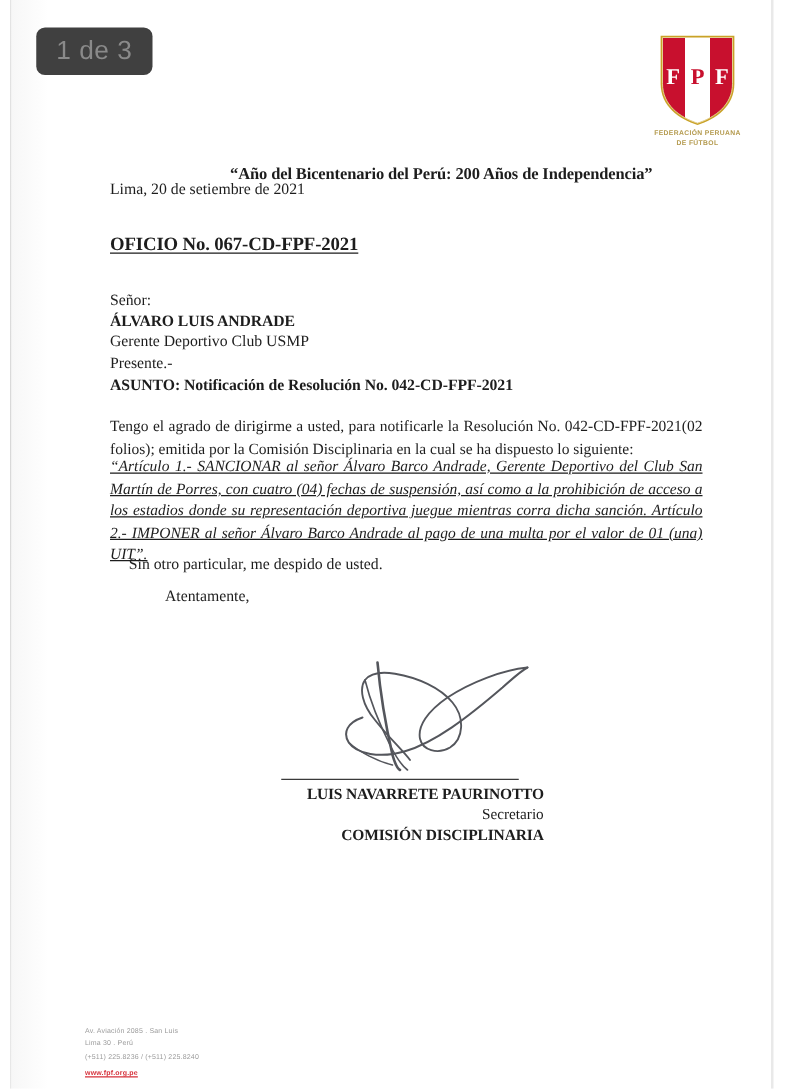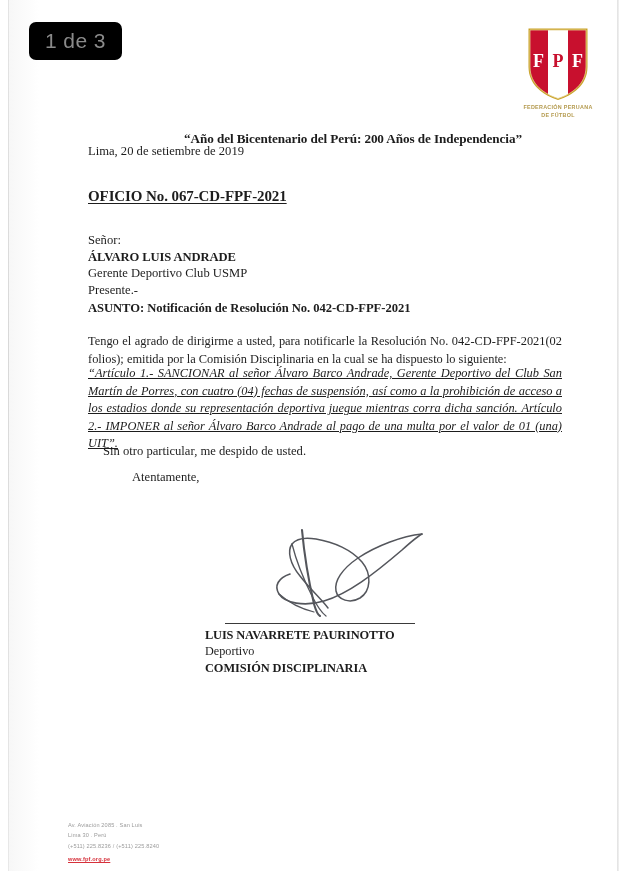--- a/index.html
+++ b/index.html
@@ -43,21 +43,21 @@
     background: linear-gradient(to right, #f7f7f7, #ffffff);
   }
 
   
   #page-badge {
     position: absolute;
     left: 29px;
     top: 22px;
     padding: 8px 16px 9px 16px;
     border-radius: 7px;
-    background: #000000;
+    background: #404040;
     color: #8a8a8a;
     font-family: "Liberation Sans", sans-serif;
     font-size: 21px;
     letter-spacing: 0.4px;
     line-height: 1;
   }
 
   
   #crest {
     position: absolute;
@@ -183,21 +183,21 @@
     width: 180px;
     height: 112px;
   }
   #signature-mark svg { display: block; }
 
   #signature-block {
     position: absolute;
     left: 205px;
     top: 623px;
     width: 230px;
-    text-align: left;
+    text-align: right;
   }
   .sig-rule {
     width: 190px;
     height: 1px;
     margin: 0 auto 4px auto;
     background: #3a3a3a;
   }
   .sig-name {
     font-size: 12.4px;
     font-weight: bold;
@@ -266,21 +266,21 @@
     <div class="crest-caption">
       <span>FEDERACIÓN PERUANA</span><br>
       <span>DE FÚTBOL</span>
     </div>
   </div>
 
   <div id="doc-body">
 
     <div class="doc-title">“Año del Bicentenario del Perú: 200 Años de Independencia”</div>
 
-    <div class="doc-date">Lima, 20 de setiembre de 2019</div>
+    <div class="doc-date">Lima, 20 de setiembre de 2021</div>
 
     <div class="doc-oficio">OFICIO No. 067-CD-FPF-2021</div>
 
     <div class="doc-addressee">
       <div>Señor:</div>
       <div class="name">ÁLVARO LUIS ANDRADE</div>
       <div>Gerente Deportivo Club USMP</div>
       <div>Presente.-</div>
     </div>
 
@@ -304,21 +304,21 @@
                  C100 38 82 30 64 27 C52 25 44 27 40 32 C35 39 38 52 48 64 C58 77 70 88 76 96" stroke-width="1.5"></path>
         <path d="M40 32 C44 48 52 68 60 84 C65 94 70 101 74 104" stroke-width="1.3"></path>
         <path d="M27 82 C36 90 50 97 62 100" stroke-width="1.2"></path>
       </g>
     </svg>
   </div>
 
   <div id="signature-block">
     <div class="sig-rule"></div>
     <div class="sig-name">LUIS NAVARRETE PAURINOTTO</div>
-    <div class="sig-role">Deportivo</div>
+    <div class="sig-role">Secretario</div>
     <div class="sig-org">COMISIÓN DISCIPLINARIA</div>
   </div>
 
   <div id="doc-footer">
     <div>Av. Aviación 2085 . San Luis</div>
     <div>Lima 30 . Perú</div>
     <div>(+511) 225.8236 / (+511) 225.8240</div>
     <a class="site" href="#">www.fpf.org.pe</a>
   </div>
 </div>

